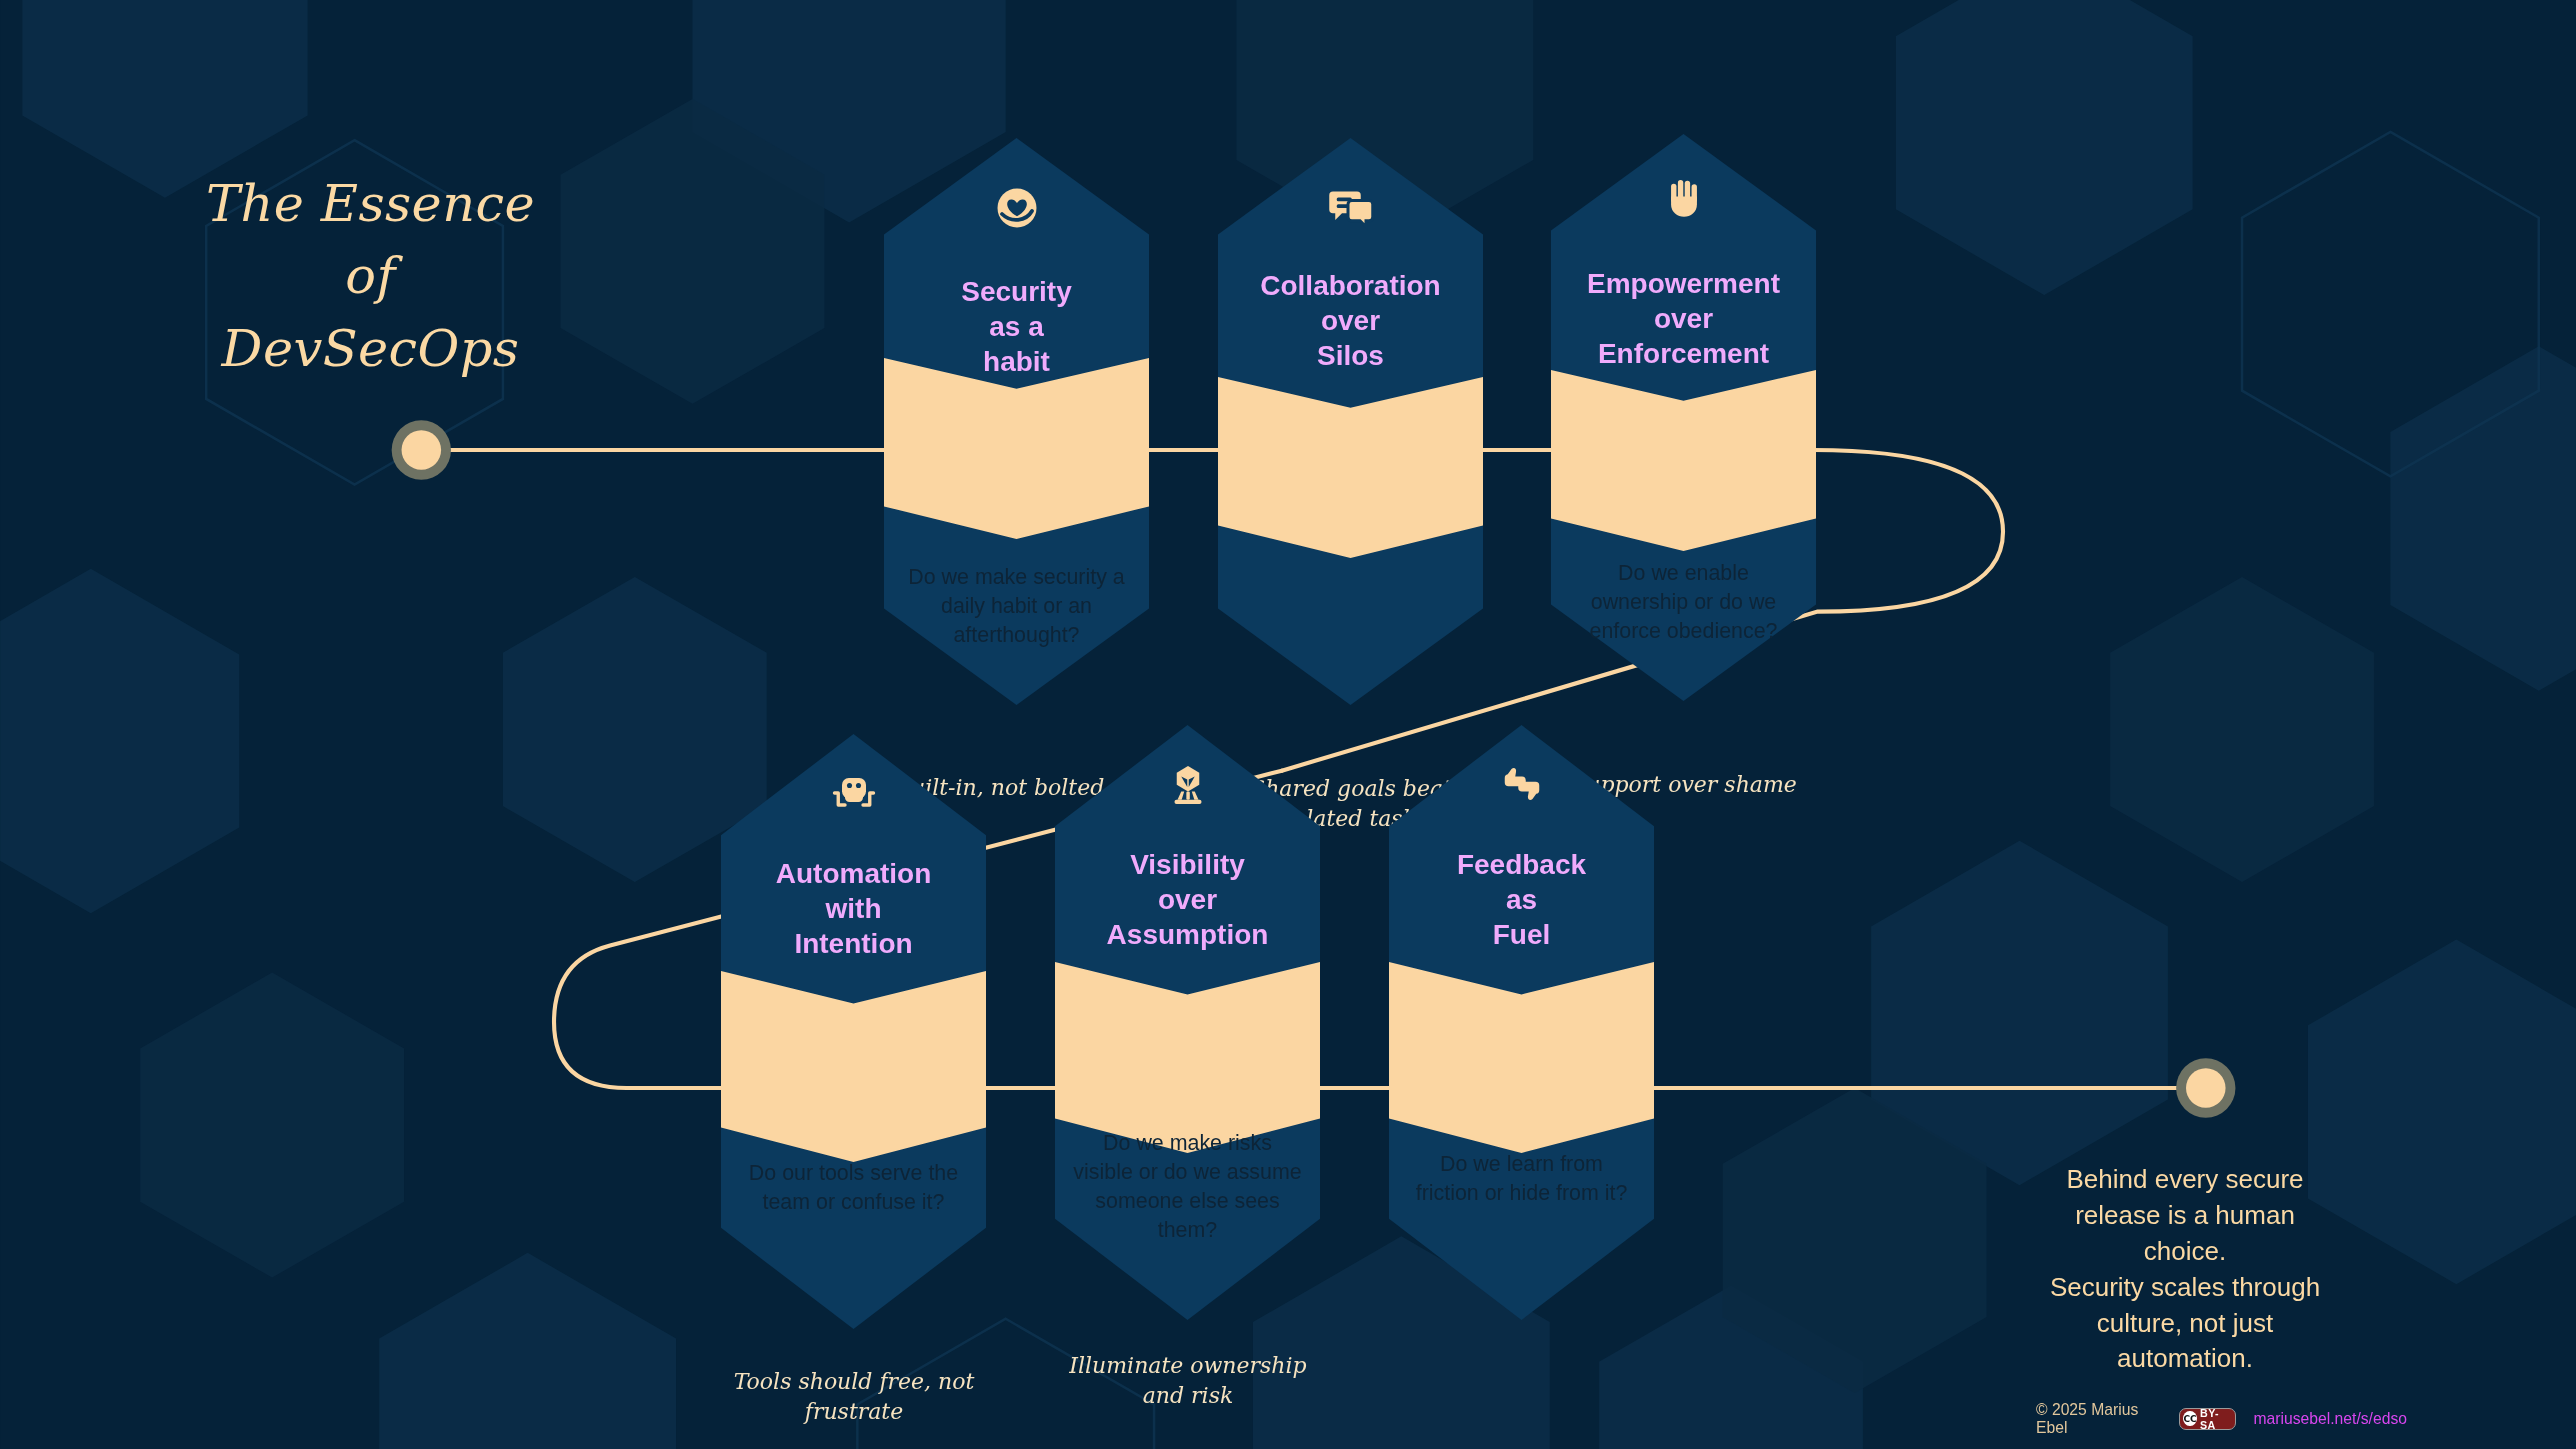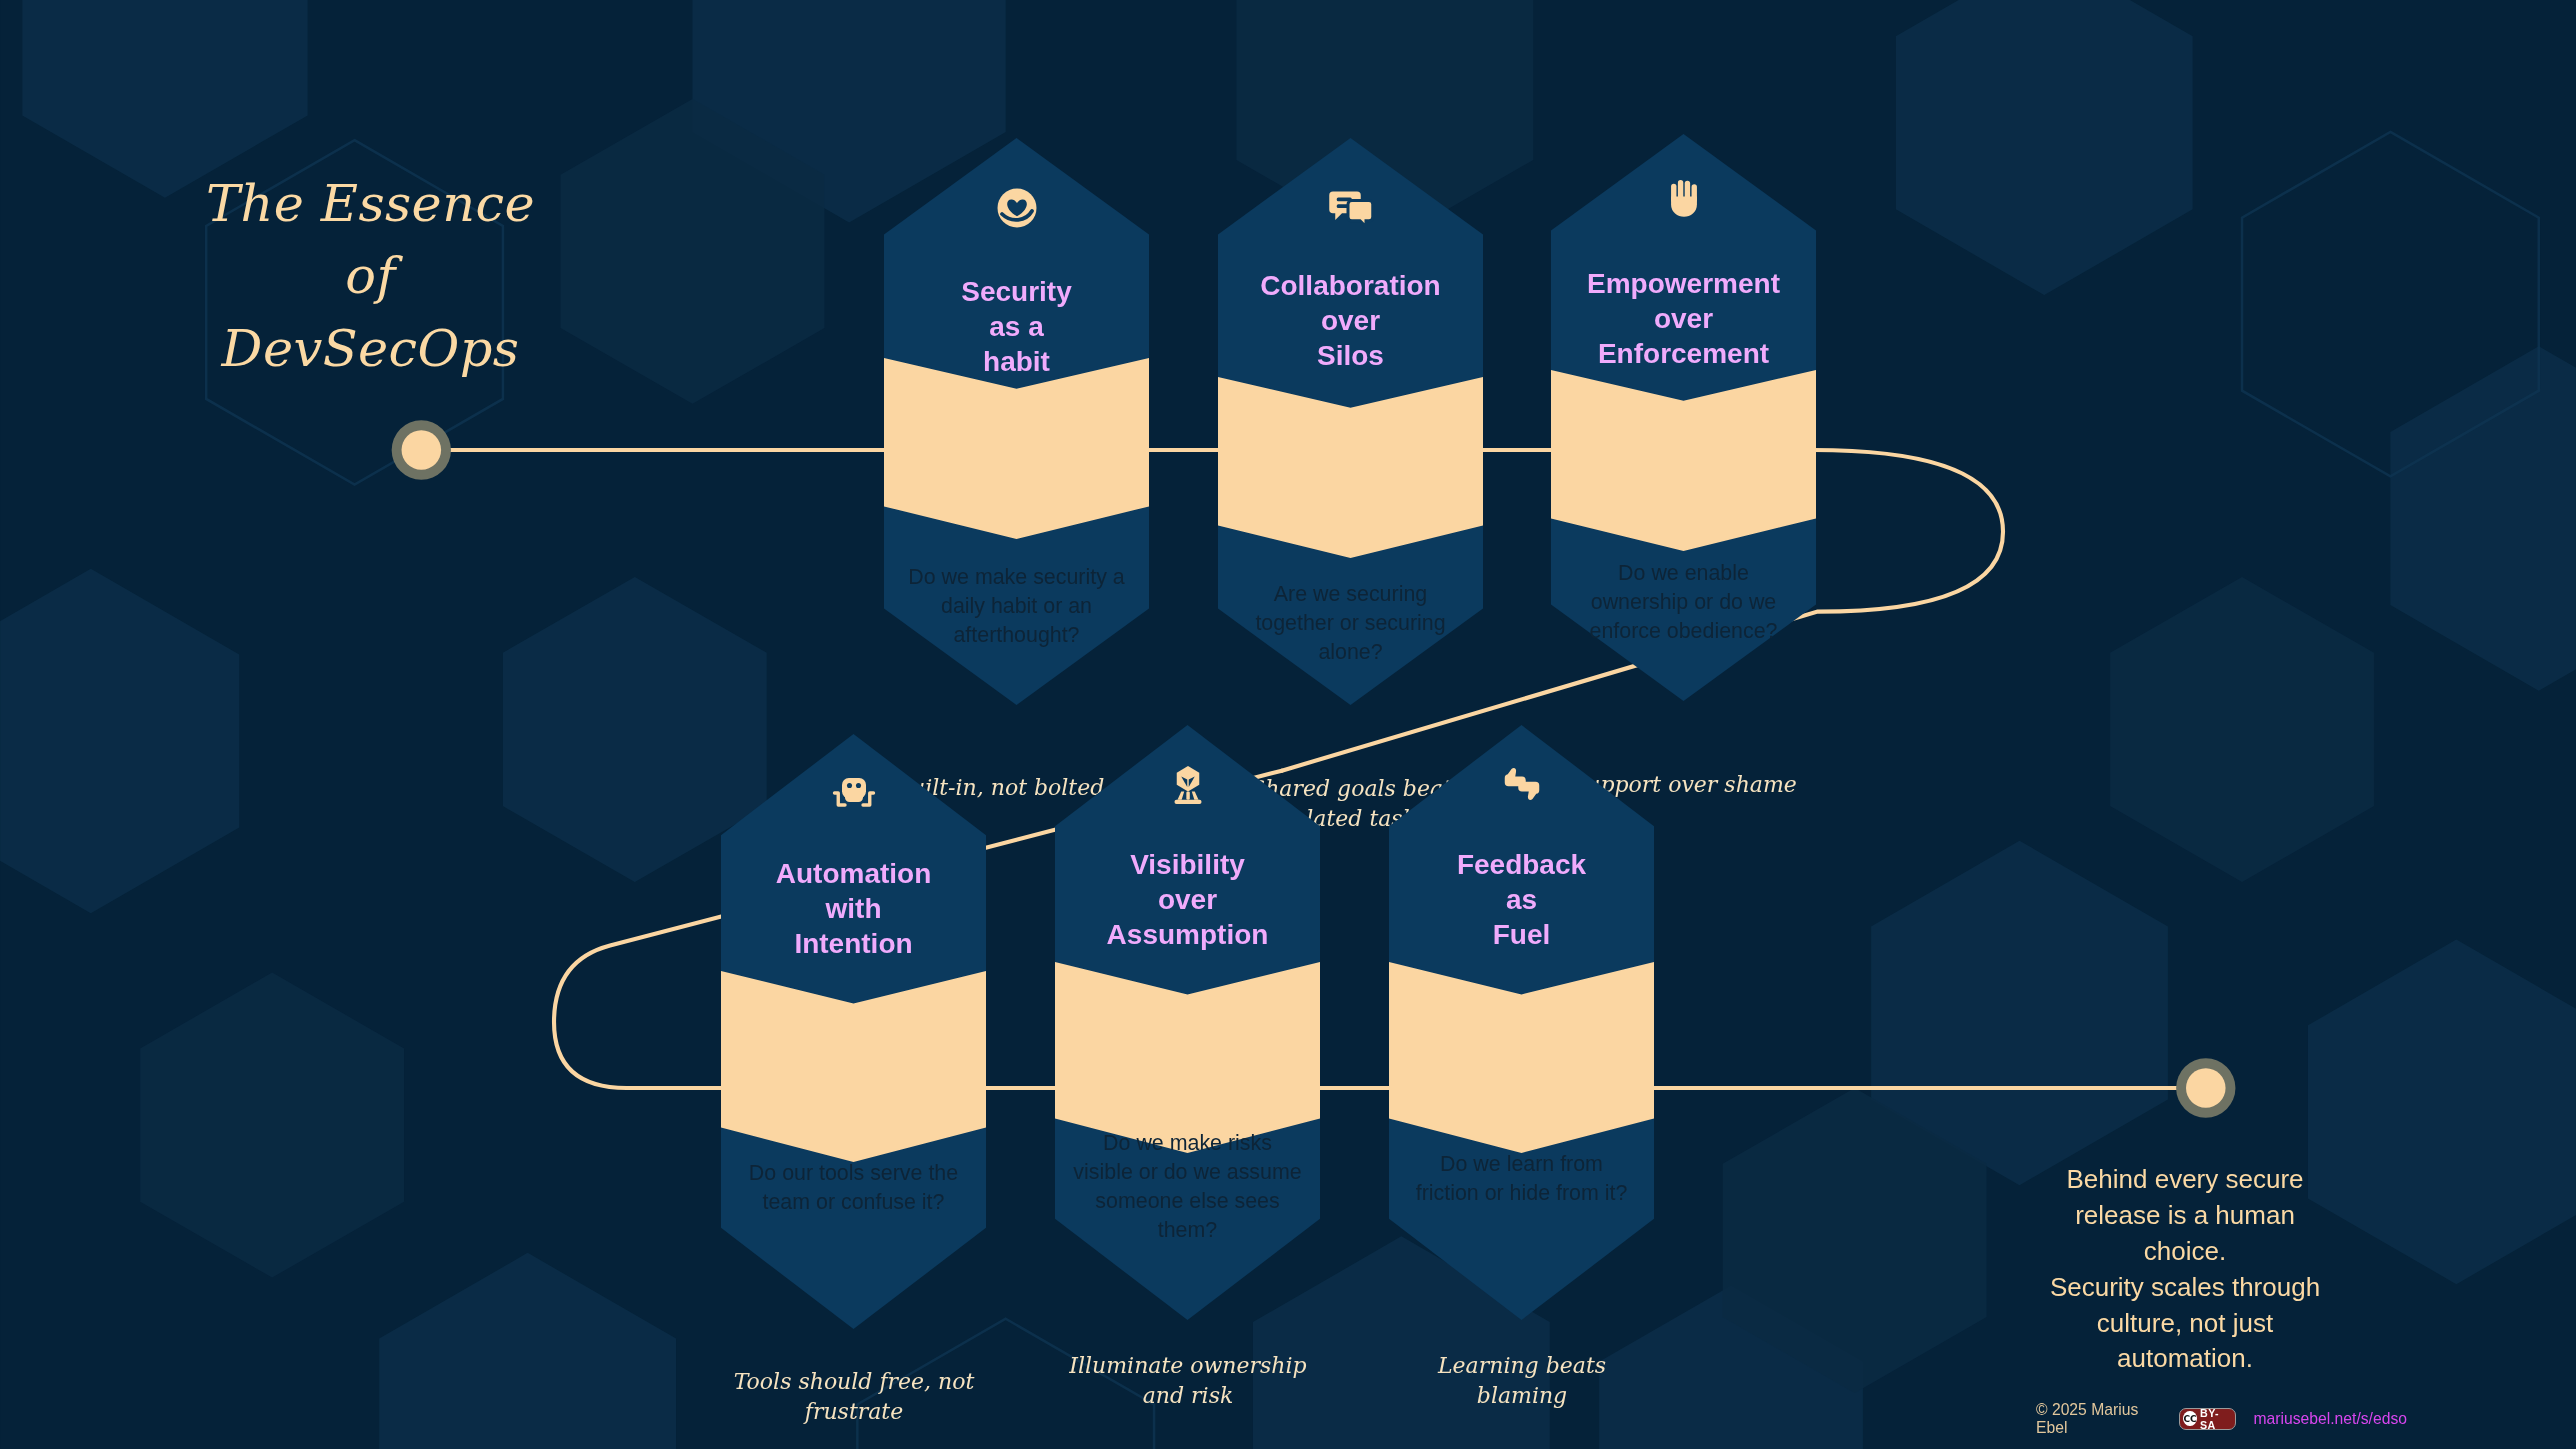--- a/index.html
+++ b/index.html
@@ -196,21 +196,20 @@
         <rect x="13" y="18" width="20" height="5" rx="2" fill="#0b3a5e"></rect>
         <rect x="13" y="27" width="20" height="5" rx="2" fill="#0b3a5e"></rect>
         <path d="M33 22 H56 A5 5 0 0 1 61 27 V44 A5 5 0 0 1 56 49 H52 V57 L44 49 H33 A5 5 0 0 1 28 44 V27 A5 5 0 0 1 33 22 Z" fill="#fbd6a2" stroke="#0b3a5e" stroke-width="4"></path>
       </svg>
     </div>
     <div class="card-title" style="top:130px;">
       <div>Collaboration</div>
       <div>over</div>
       <div>Silos</div>
     </div>
-    <div class="card-question" style="top:442px;">Are we securing together or securing alone?</div>
     <div class="card-tag" style="top:636px;">Shared goals beat isolated tasks</div>
   </div>
 
   <div class="card" style="left:1551px; top:134px; height:567px;">
     <div class="card-shape" style="height:567px;"></div>
     <div class="card-band band-clip" style="top:236px; height:181px;"></div>
     <div class="card-icon" style="top:41px;">
       <svg width="46" height="46" viewBox="0 0 64 64">
         <g fill="#fbd6a2">
           <rect x="14" y="12" width="7.5" height="26" rx="3.7"></rect>
@@ -289,21 +288,20 @@
           <path d="M46 52 C43 55, 39 53, 40 48 L41 42 H32 A5 5 0 0 1 27 37 V34 A5 5 0 0 1 32 29 H50 A5 5 0 0 1 55 34 V40 A5 5 0 0 1 51 45 Z"></path>
         </g>
       </svg>
     </div>
     <div class="card-title" style="top:122px;">
       <div>Feedback</div>
       <div>as</div>
       <div>Fuel</div>
     </div>
     <div class="card-question" style="top:425px;">Do we learn from friction or hide from it?</div>
-    <div class="card-tag" style="top:626px;">Learning beats blaming</div>
   </div>
 
 
   <div id="closing-block">
     <div>Behind every secure</div>
     <div>release is a human</div>
     <div>choice.</div>
     <div>Security scales through</div>
     <div>culture, not just</div>
     <div>automation.</div>

